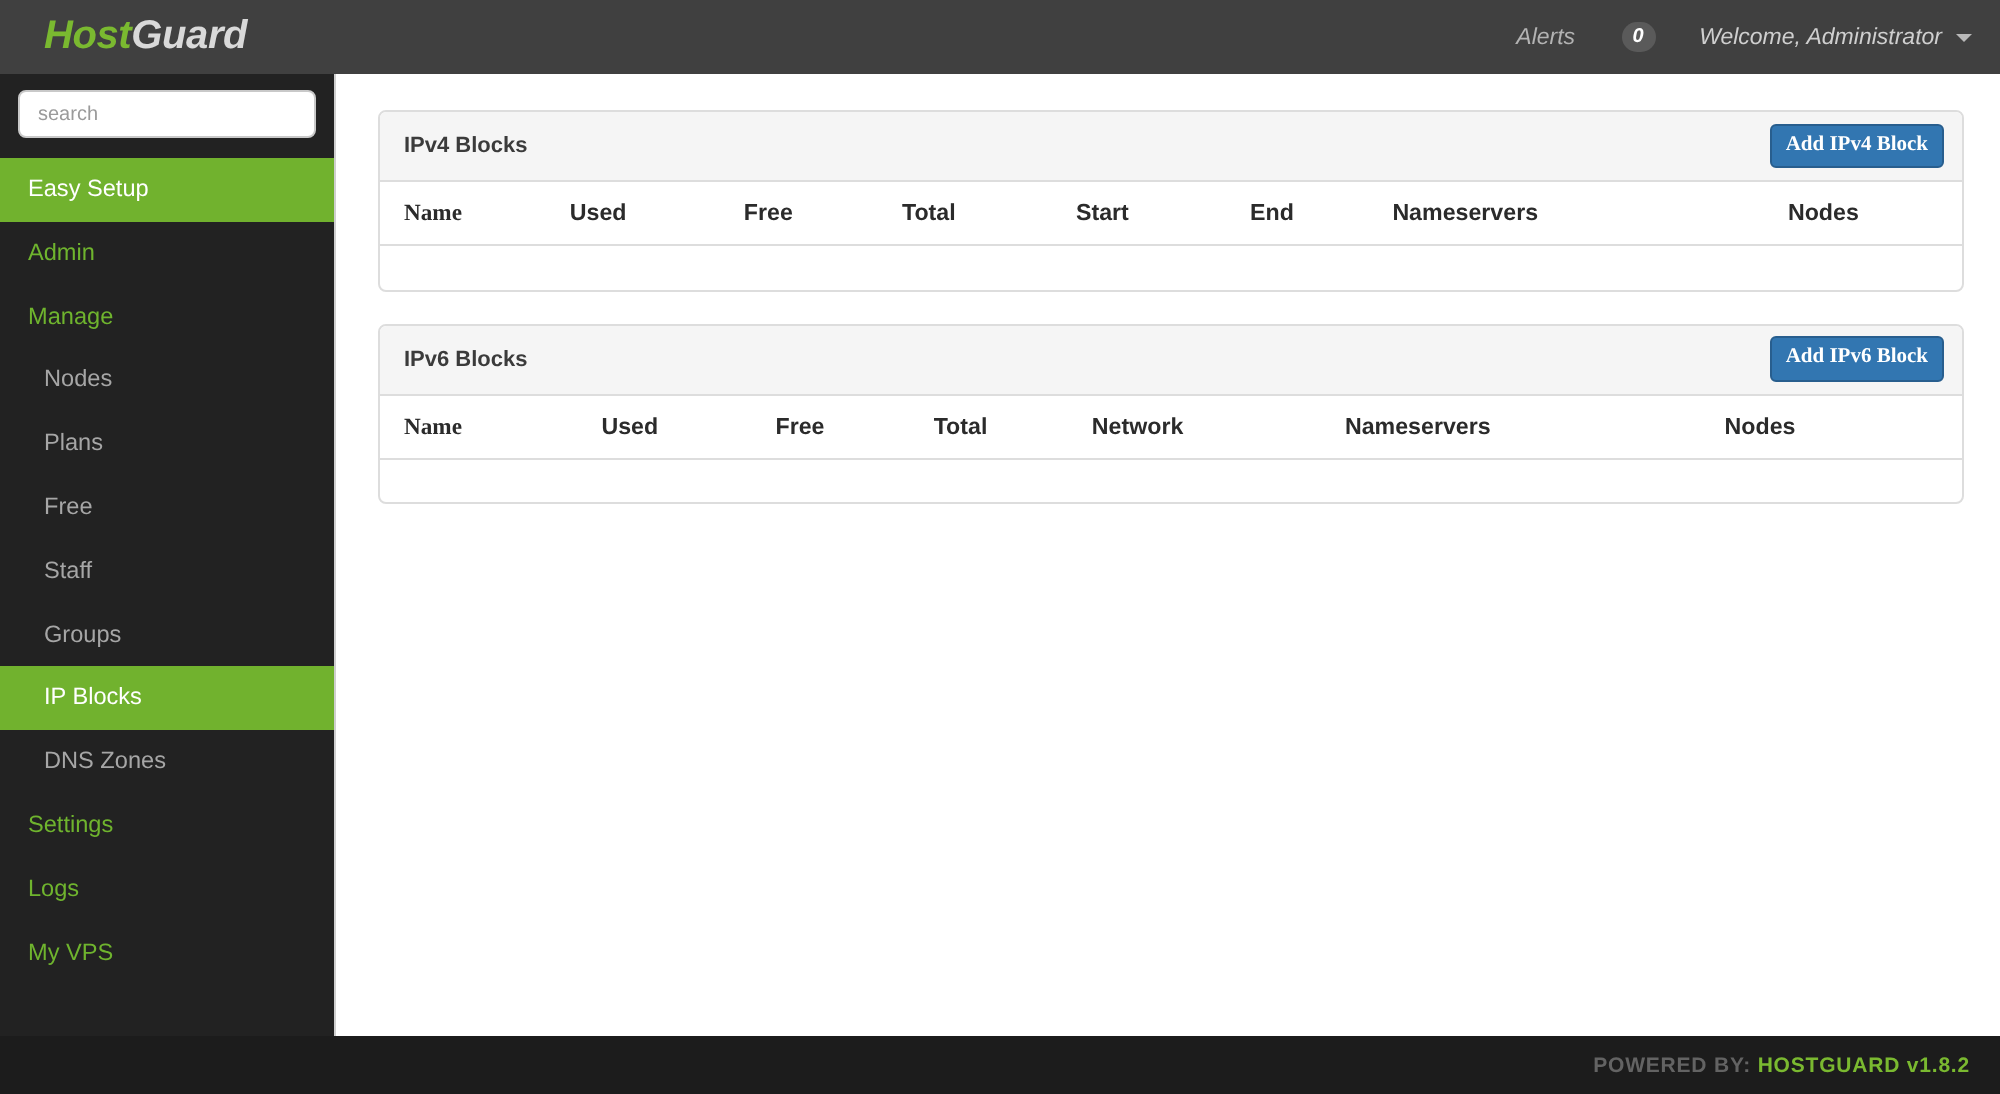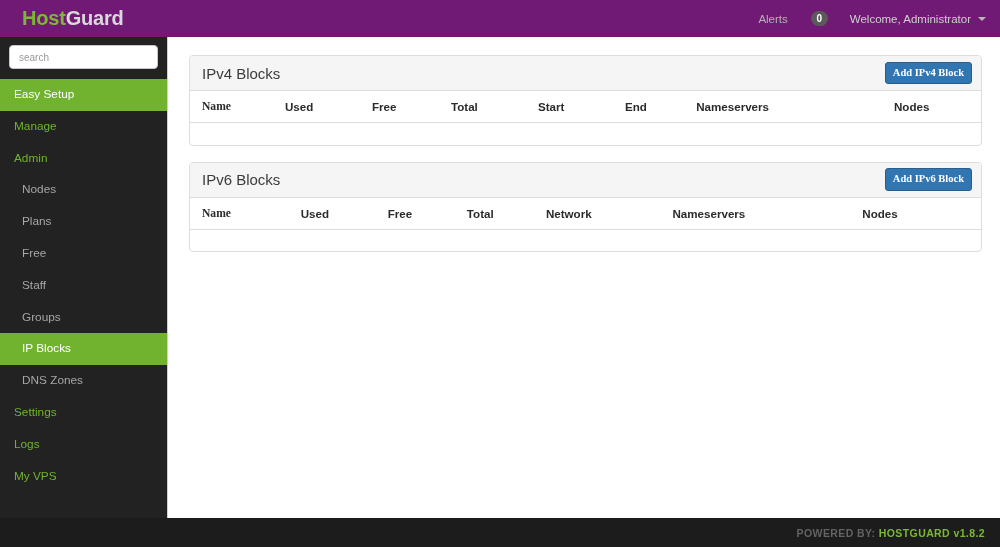--- a/index.html
+++ b/index.html
@@ -9,22 +9,22 @@
     width: 1000px; height: 547px;
     overflow: hidden;
     background: #1c1c1c;
     font-family: "Liberation Sans", sans-serif;
     -webkit-font-smoothing: antialiased;
   }
 
   
   .topbar {
     position: absolute; left: 0; top: 0; width: 1000px; height: 37px;
-    background: #701a75;
-    display: flex; align-items: center;
+    background: #404040;
+    display: flex; align-items: center; font-style: italic;
   }
   .brand {
     margin-left: 22px;
     font-size: 20px; font-weight: bold; letter-spacing: -0.2px;
     white-space: nowrap;
   }
   .brand .b-host { color: #7ab930; }
   .brand .b-guard { color: #d9d9d9; }
 
   .topbar-right {
@@ -108,21 +108,21 @@
     overflow: hidden;
   }
   .panel-head {
     background: #f5f5f5;
     border-bottom: 1px solid #dddddd;
     height: 35px;
     display: flex; align-items: center;
     padding: 0 9px 0 12px;
   }
   .panel-title {
-    font-size: 15px; color: #3b3b3b;
+    font-size: 11px; color: #3b3b3b; font-weight: bold;
   }
   .panel-btn {
     margin-left: auto;
     display: inline-block;
     background: #3276b1;
     border: 1px solid #285e8e;
     border-radius: 3px;
     color: #ffffff;
     font-family: Liberation Serif, serif;
     font-size: 10.5px; font-weight: bold;
@@ -188,24 +188,24 @@
 <div class="sidebar">
   <div class="search-wrap">
     <input class="search-input" type="text" placeholder="search" style="">
   </div>
   <nav>
     <ul class="nav" id="nav-list">
         <li>
           <a class="nav-item active">Easy Setup</a>
         </li>
         <li>
+          <a class="nav-item">Admin</a>
+        </li>
+        <li>
           <a class="nav-item">Manage</a>
-        </li>
-        <li>
-          <a class="nav-item">Admin</a>
         </li>
         <li>
           <a class="nav-item sub">Nodes</a>
         </li>
         <li>
           <a class="nav-item sub">Plans</a>
         </li>
         <li>
           <a class="nav-item sub">Free</a>
         </li>

